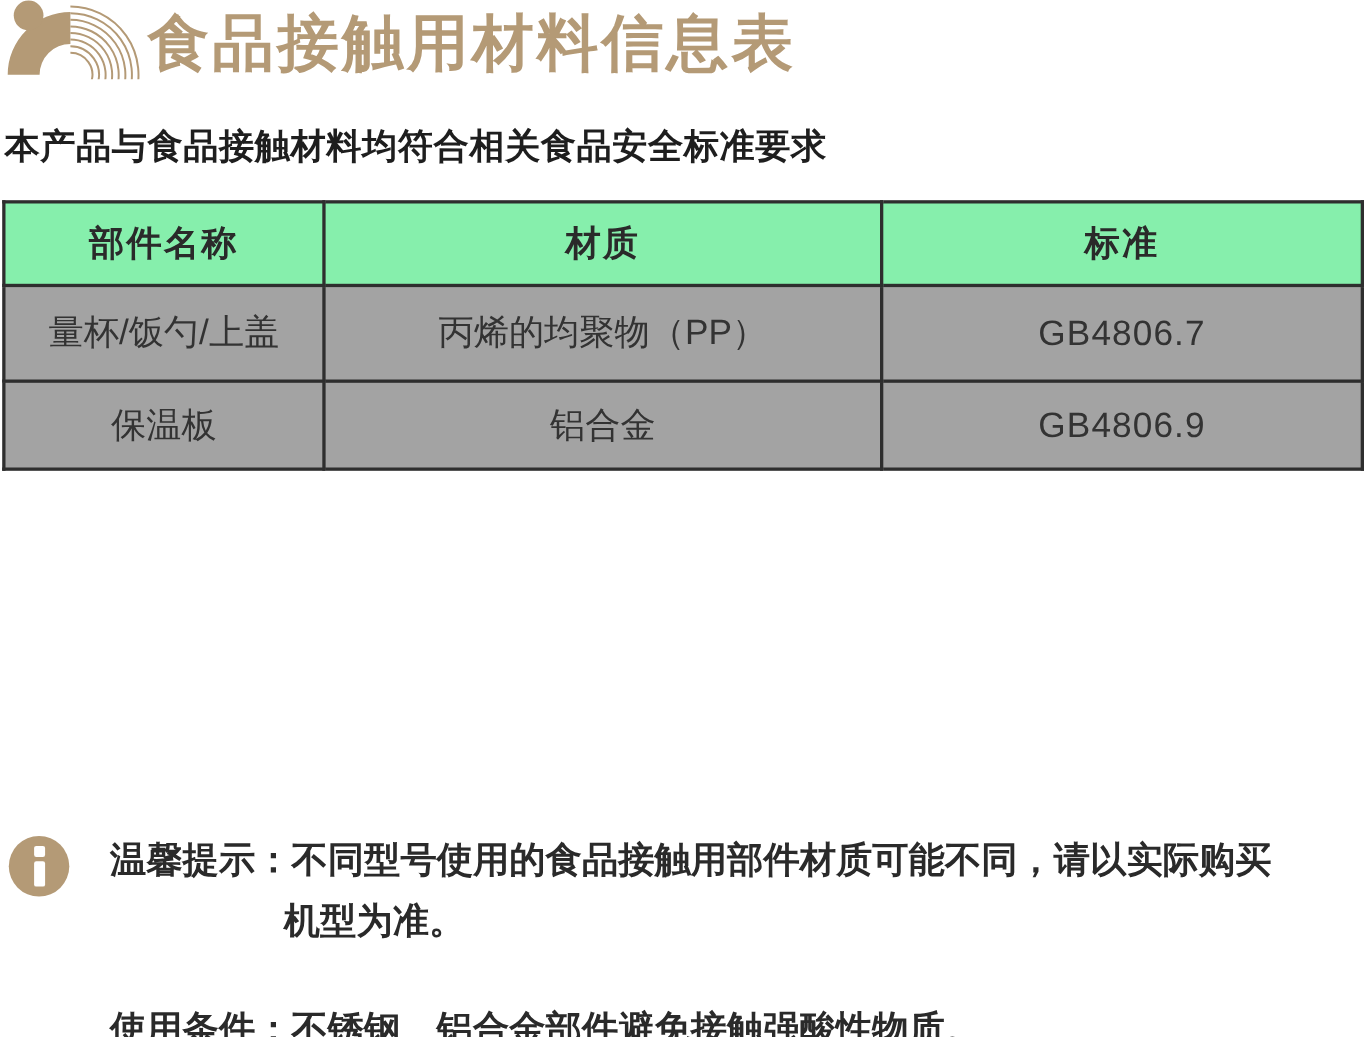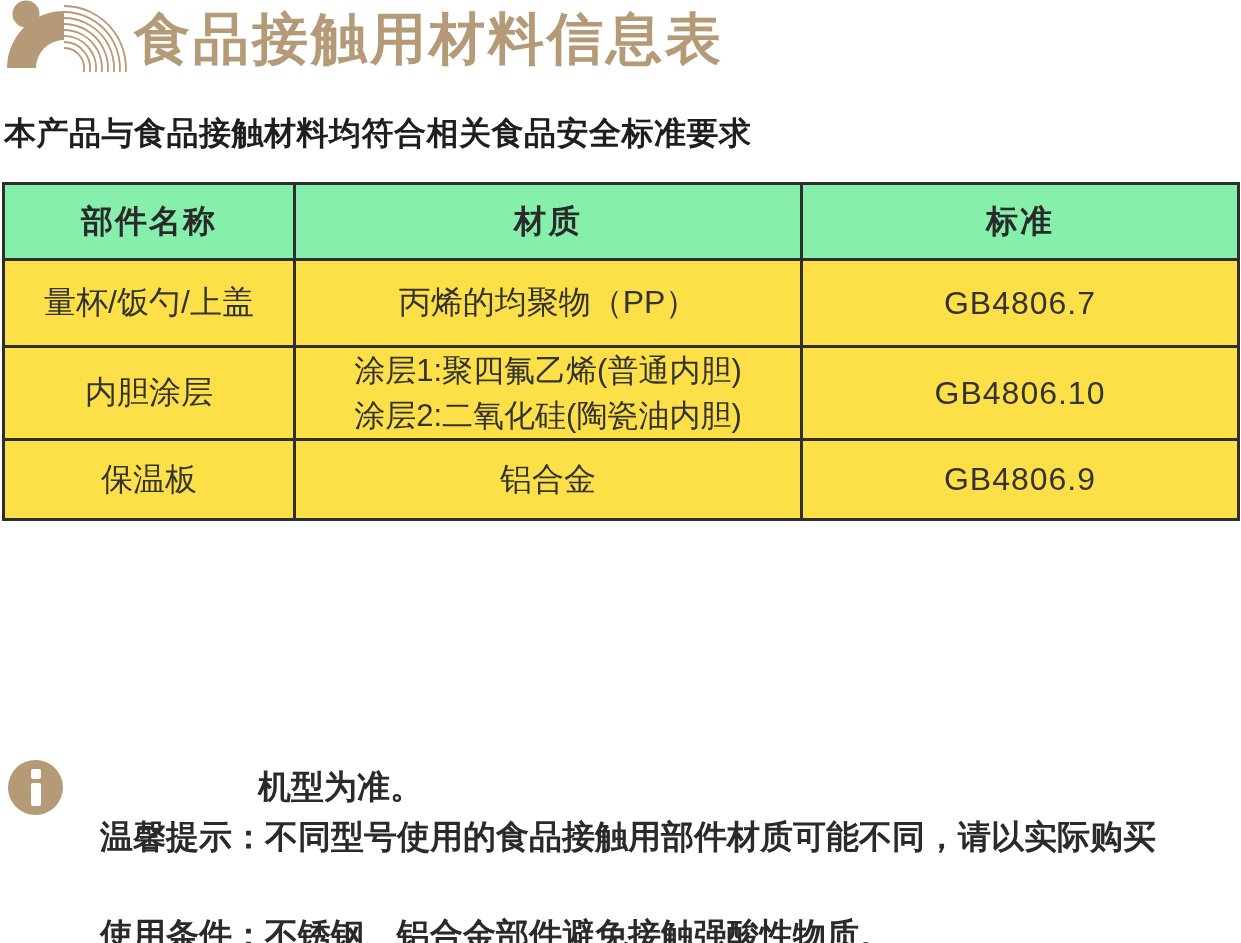--- a/index.html
+++ b/index.html
@@ -29,21 +29,21 @@
     position:absolute; left:2px; top:182px; width:1235px;
     border-collapse:collapse; table-layout:fixed; text-align:center;
   }
   table.materials th, table.materials td {
     border:3px solid #2e2e2e; padding:0 6px; vertical-align:middle;
   }
   table.materials th {
     background:#86efac; height:76px;
     font-size:32px; font-weight:bold; color:#2a2a2a; letter-spacing:2px;
   }
-  table.materials td { font-size:32px; color:#333333; background:#fde047; }
+  table.materials td { font-size:32px; color:#333333; background:#a3a3a3; }
   tr.row-1 td { height:87px; }
   tr.row-2 td { height:124px; }
   tr.row-3 td { height:90px; }
   tr.row-4 td { height:89px; }
   tr.row-5 td { height:80px; }
   .mat-line { display:block; }
   tr.row-2 .mat-line { line-height:61px; }
   tr.row-4 .mat-line { line-height:45px; font-size:31px; }
   .std-text { letter-spacing:1px; }
 
@@ -101,45 +101,37 @@
       </tr>
     </thead>
     <tbody>
       <tr class="row-1">
         <td>量杯/饭勺/上盖</td>
         <td>
           <span class="mat-line">丙烯的均聚物（PP）</span>
         </td>
         <td class="std-text">GB4806.7</td>
       </tr>
-      <tr class="row-4">
-        <td>内胆涂层</td>
-        <td>
-          <span class="mat-line">涂层1:聚四氟乙烯(普通内胆)</span>
-          <span class="mat-line">涂层2:二氧化硅(陶瓷油内胆)</span>
-        </td>
-        <td class="std-text">GB4806.10</td>
-      </tr>
       <tr class="row-5">
         <td>保温板</td>
         <td>
           <span class="mat-line">铝合金</span>
         </td>
         <td class="std-text">GB4806.9</td>
       </tr>
     </tbody>
   </table>
 
   <div class="info-badge">
     <div class="info-dot"></div>
     <div class="info-stem"></div>
   </div>
 
   <div class="notes">
-    <div class="note-line tip-line2">机型为准。</div>
     <div class="note-line">
       <span>温馨提示：</span><span>不同型号使用的食品接触用部件材质可能不同，请以实际购买</span>
     </div>
+    <div class="note-line tip-line2">机型为准。</div>
     <div class="note-line note-usage">使用条件：不锈钢、铝合金部件避免接触强酸性物质。</div>
 
   </div>
 
 </div>
 
 </body></html>

